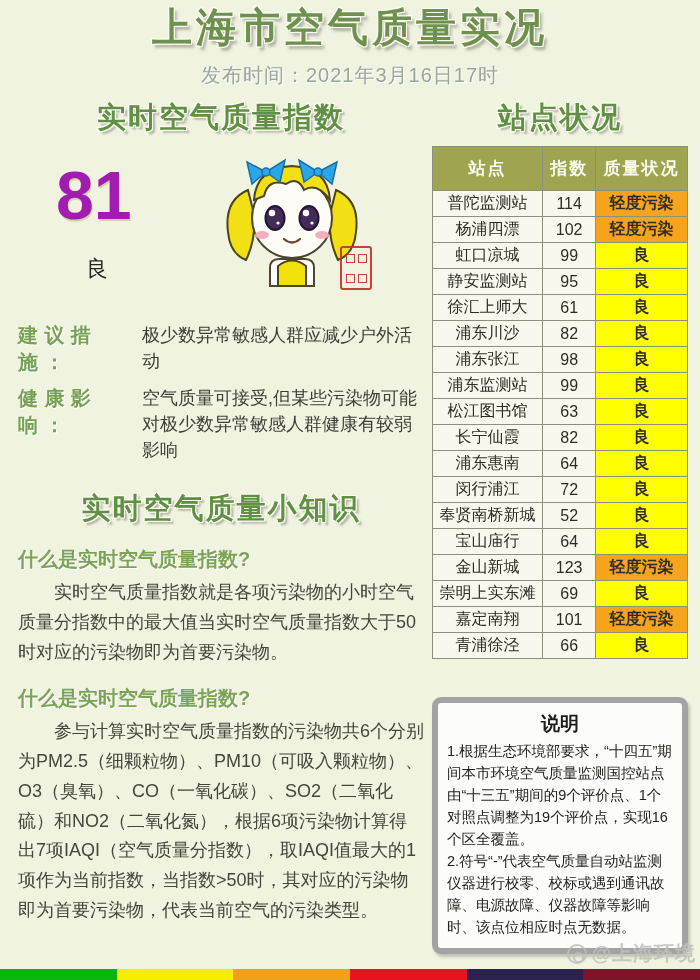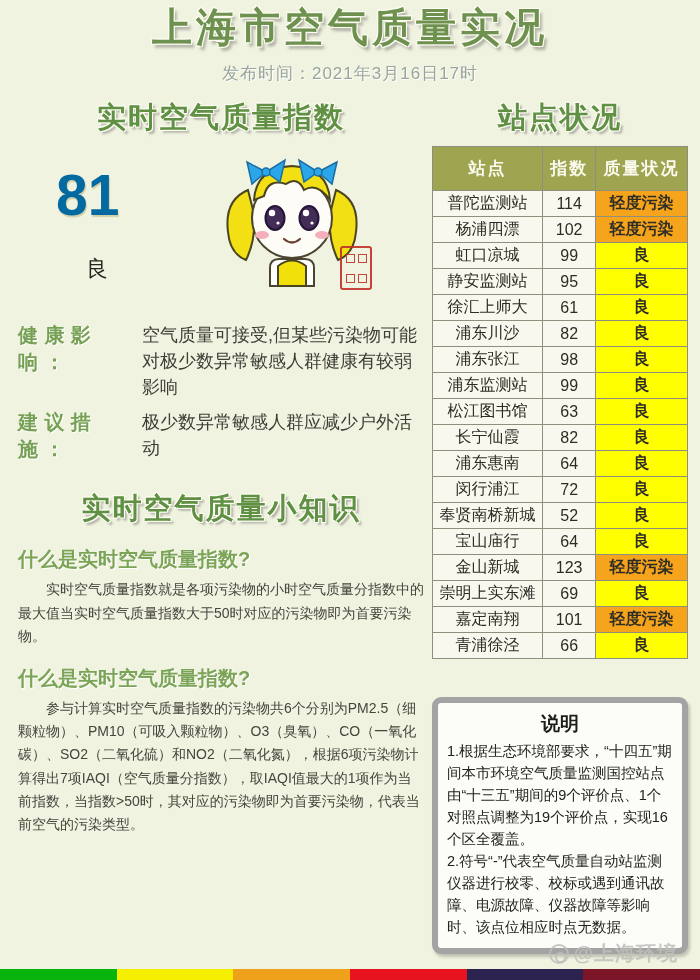--- a/index.html
+++ b/index.html
@@ -12,40 +12,40 @@
   }
   
   .header { padding-top:0; text-align:center; }
   .main-title {
     font-size:40px; font-weight:bold; letter-spacing:4px;
     color:#6e9150;
     text-shadow:-1px -1px 0 #fdfdf3, 1px -1px 0 #fdfdf3, -1px 1px 0 #fdfdf3, 1px 1px 0 #fdfdf3,
                 3px 4px 3px rgba(130,130,120,.6);
   }
   .publish-time {
-    margin-top:7px; font-size:17px; letter-spacing:1px;
+    margin-top:7px; font-size:20px; letter-spacing:1px;
     color:#98a59a; text-shadow:1px 1px 0 #fff;
   }
   
   .content { position:absolute; top:94px; left:0; right:0; display:flex; padding:0 8px 0 18px; }
   .left-col  { width:406px; }
   .right-col { width:256px; margin-left:8px; }
   .section-title {
     text-align:center; font-weight:bold; font-size:29px; letter-spacing:2px;
     color:#5f9043;
     text-shadow:-1px -1px 0 #fdfdf3, 1px -1px 0 #fdfdf3, -1px 1px 0 #fdfdf3, 1px 1px 0 #fdfdf3,
                 3px 3px 2px rgba(130,130,120,.55);
   }
   
   .aqi-title { margin:4px 0 8px; }
   .aqi-row { display:flex; height:158px; }
   .aqi-value-wrap { margin-left:38px; width:118px; }
   .aqi-value {
-    font-size:57px; font-weight:bold; line-height:86px; margin-top:6px;
-    color:#0369a1; text-shadow:1px 2px 1px rgba(150,140,60,.35);
+    font-size:68px; font-weight:bold; line-height:86px; margin-top:6px;
+    color:#a21caf; text-shadow:1px 2px 1px rgba(150,140,60,.35);
   }
   .aqi-level { font-size:22px; color:#262620; margin:16px 0 0 30px; }
   .mascot { position:relative; margin-left:40px; width:158px; height:158px; }
   .seal {
     position:absolute; right:0px; bottom:14px; width:32px; height:44px;
     border:2px solid #c03028; border-radius:3px; opacity:.9;
     display:flex; flex-wrap:wrap; align-items:center; justify-content:center;
   }
   .seal i { display:block; width:9px; height:9px; margin:1.5px; border:1.5px solid #c03028; }
   
@@ -55,21 +55,21 @@
     flex:none; width:124px; font-size:20px; font-weight:bold; color:#76a155;
     text-shadow:1px 1px 0 #fff;
   }
   .info-label.spread { letter-spacing:.32em; }
   .info-value { font-size:18px; line-height:1.45; color:#3f3e36; width:280px; }
   .info-value .pm { font-size:21px; }
   .info-value sub { font-size:13px; }
   
   .knowledge-title { margin:26px 0 4px; }
   .qa-question { margin:17px 0 5px; font-size:20px; font-weight:bold; color:#7ba457; text-shadow:1px 1px 0 #fff; }
-  .qa-answer { font-size:14px; line-height:1.66; text-indent:2em; color:#46453c; }
+  .qa-answer { font-size:18px; line-height:1.66; text-indent:2em; color:#46453c; }
   
   .stations-title { margin:4px 0 8px; }
   table { border-collapse:collapse; width:100%; table-layout:fixed; }
   th, td { border:1px solid #8f8f7d; text-align:center; }
   th {
     background:#9ea450; color:#fbfbef; font-size:17px; font-weight:bold;
     height:44px; letter-spacing:2px;
   }
   td { background:#f8f8ef; color:#2d2d26; font-size:16px; height:26px; padding:0 1px; }
   col.c-name { width:108px; } col.c-index { width:52px; } col.c-status { width:90px; }
@@ -82,21 +82,21 @@
   }
   .notes-title { text-align:center; font-size:19px; font-weight:bold; color:#1c1c18; margin-bottom:3px; }
   .note-item { font-size:14.5px; line-height:1.52; color:#23231e; }
   
   .brand {
     margin-top:10px; text-align:center;
     font-family:"Liberation Serif", serif; font-size:47px; letter-spacing:5px;
     color:#b9cfa3;
   }
   .watermark {
-    position:absolute; right:22px; bottom:13px; display:flex; align-items:center;
+    position:absolute; right:4px; bottom:13px; display:flex; align-items:center;
     color:rgba(190,190,185,.85); font-size:20px; font-weight:bold; letter-spacing:1px;
   }
   .wm-circle { width:20px; height:20px; margin-right:4px; border:2px solid rgba(190,190,185,.85); border-radius:50%; position:relative; }
   .wm-circle::after { content:""; position:absolute; left:4px; top:6px; width:7px; height:7px; border:2px solid rgba(190,190,185,.85); border-radius:50%; }
   .scale-strip { position:absolute; left:0; right:0; bottom:0; height:11px; display:flex; }
   .scale-seg { flex:1; height:100%; }
 </style>
 </head>
 <body>
 
@@ -151,26 +151,26 @@
           <i></i>
             <i></i>
             <i></i>
             <i></i>
         </div>
       </div>
     </div>
 
     <div class="info-list">
       <div class="info-row">
+        <span class="info-label spread">建议措施：</span>
+        <span class="info-value">极少数异常敏感人群应减少户外活动</span>
+      </div>
+      <div class="info-row">
         <span class="info-label spread">健康影响：</span>
         <span class="info-value">空气质量可接受,但某些污染物可能对极少数异常敏感人群健康有较弱影响</span>
-      </div>
-      <div class="info-row">
-        <span class="info-label spread">建议措施：</span>
-        <span class="info-value">极少数异常敏感人群应减少户外活动</span>
       </div>
     </div>
 
     <div class="section-title knowledge-title">实时空气质量小知识</div>
 
     <div>
 
     <div class="qa-block">
         <div class="qa-question">什么是实时空气质量指数?</div>
         <p class="qa-answer">实时空气质量指数就是各项污染物的小时空气质量分指数中的最大值当实时空气质量指数大于50时对应的污染物即为首要污染物。</p>

